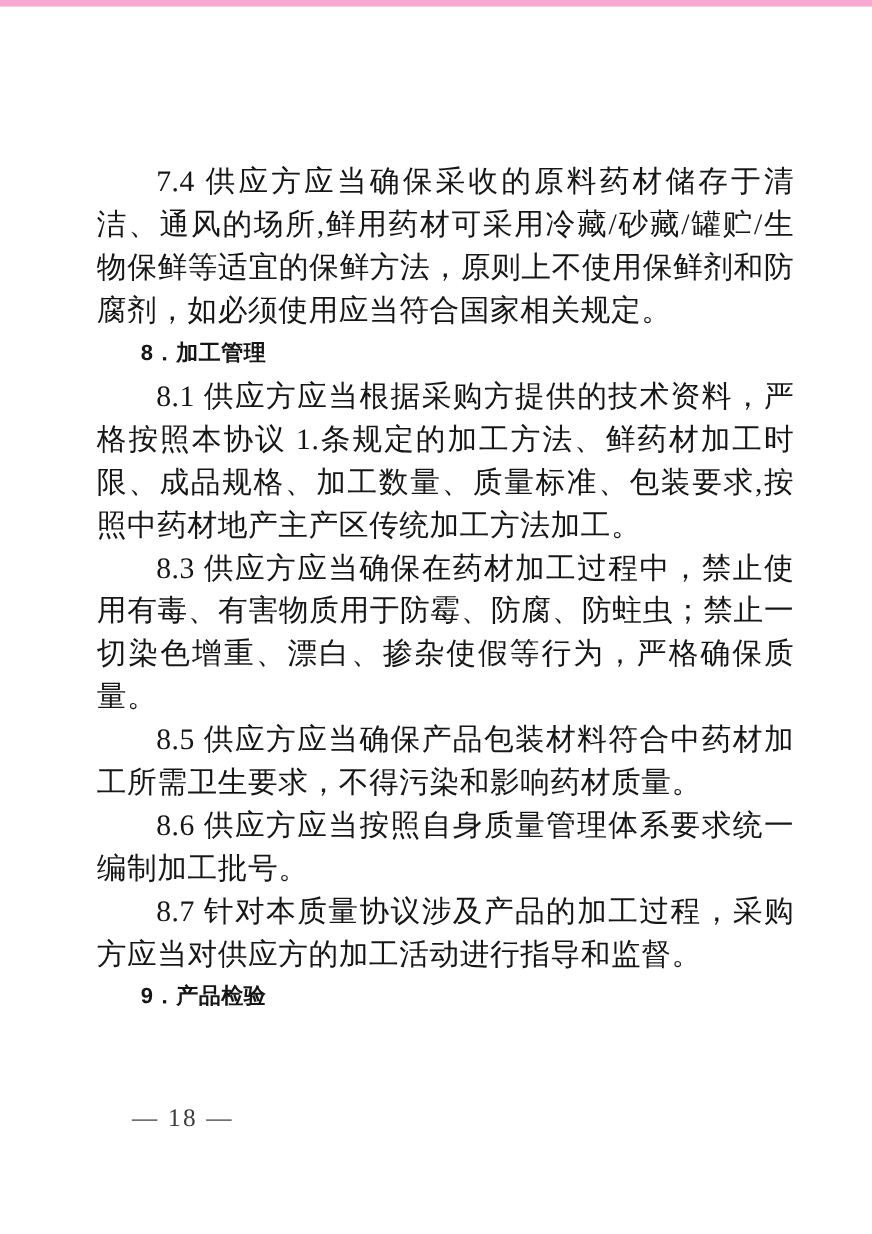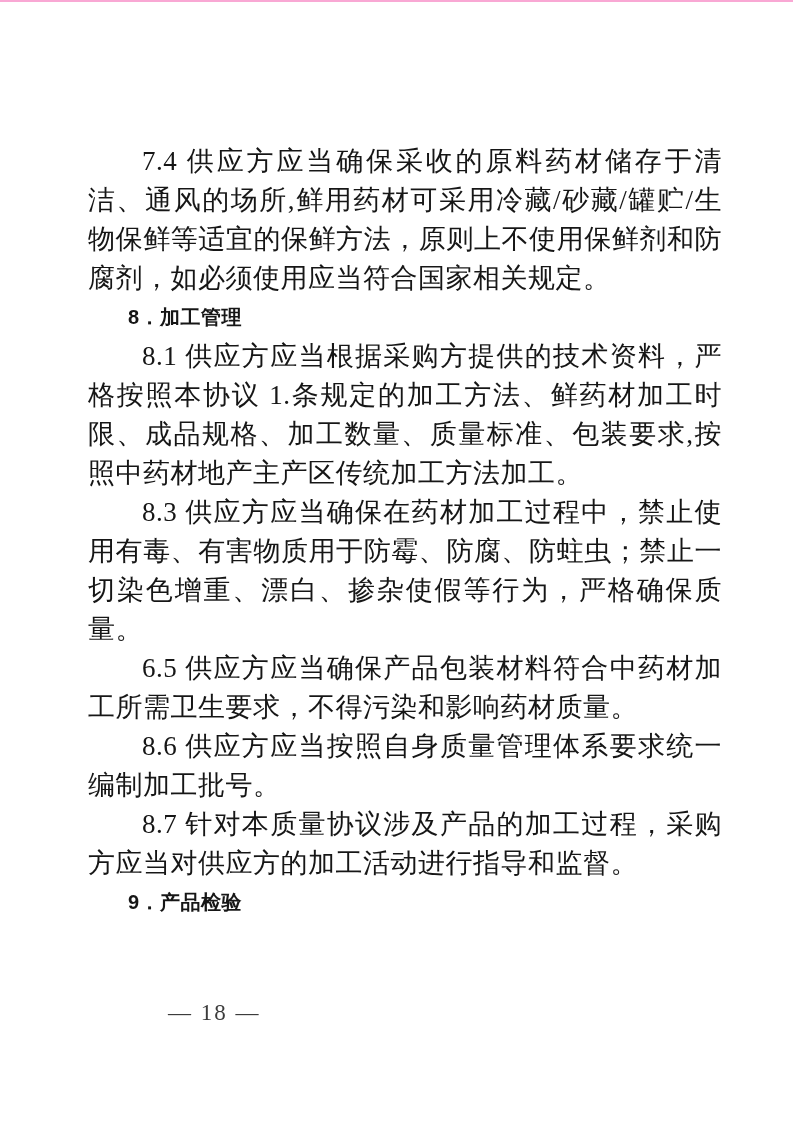--- a/index.html
+++ b/index.html
@@ -6,21 +6,21 @@
     margin: 0;
     padding: 0;
     background: #ffffff;
   }
   .page {
     position: relative;
     width: 793px;
     height: 1122px;
     background: #ffffff;
     overflow: hidden;
-    border-top: 2px solid #f9a8d4;
+    border-top: 6px solid #f9a8d4;
     font-family: "Liberation Serif", "DejaVu Serif", serif;
     color: #161616;
     box-sizing: border-box;
   }
   .content {
     position: absolute;
     left: 88px;
     top: 140px;
     width: 634px;
   }
@@ -45,31 +45,30 @@
   }
   .page-number {
     position: absolute;
     left: 120px;
     top: 997px;
     font-size: 23px;
     line-height: 27px;
     color: #3c3c3c;
     letter-spacing: 2px;
     font-family: "Liberation Serif", "DejaVu Serif", serif;
-    margin-left: 48px;
   }
 </style>
 </head>
 <body>
 
 <div class="page">
   <div class="content">
     <p class="para">7.4 供应方应当确保采收的原料药材储存于清洁、通风的场所,鲜用药材可采用冷藏/砂藏/罐贮/生物保鲜等适宜的保鲜方法，原则上不使用保鲜剂和防腐剂，如必须使用应当符合国家相关规定。</p>
     <h2 class="heading">8．加工管理</h2>
     <p class="para">8.1 供应方应当根据采购方提供的技术资料，严格按照本协议 1.条规定的加工方法、鲜药材加工时限、成品规格、加工数量、质量标准、包装要求,按照中药材地产主产区传统加工方法加工。</p>
     <p class="para">8.3 供应方应当确保在药材加工过程中，禁止使用有毒、有害物质用于防霉、防腐、防蛀虫；禁止一切染色增重、漂白、掺杂使假等行为，严格确保质量。</p>
-    <p class="para">6.5 供应方应当确保产品包装材料符合中药材加工所需卫生要求，不得污染和影响药材质量。</p>
+    <p class="para">8.5 供应方应当确保产品包装材料符合中药材加工所需卫生要求，不得污染和影响药材质量。</p>
     <p class="para">8.6 供应方应当按照自身质量管理体系要求统一编制加工批号。</p>
     <p class="para">8.7 针对本质量协议涉及产品的加工过程，采购方应当对供应方的加工活动进行指导和监督。</p>
     <h2 class="heading">9．产品检验</h2>
   </div>
   <div class="page-number">— 18 —</div>
 </div>
 
 </body></html>

